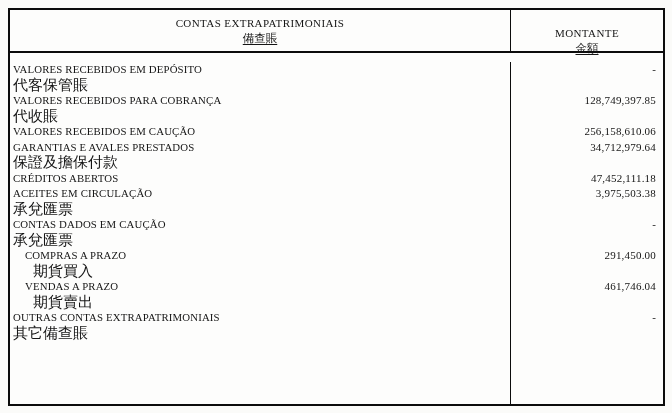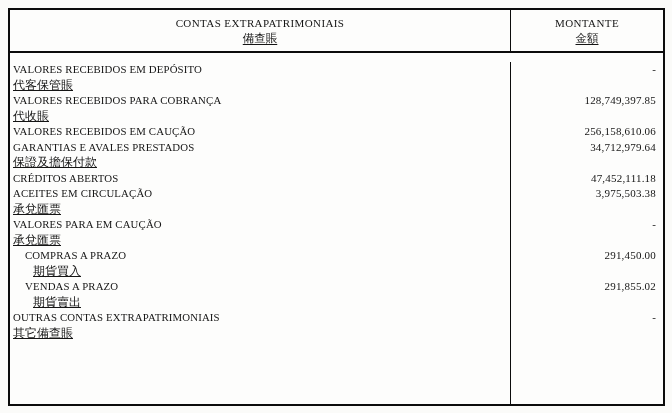--- a/index.html
+++ b/index.html
@@ -29,21 +29,21 @@
   .thead .h-name {
     flex: 1;
     border-right: 1.5px solid #0c0c0c;
     text-align: center;
     padding-top: 6px;
   }
   .thead .h-amount {
     width: 152px;
     flex: none;
     text-align: center;
-    padding-top: 6px;
+    padding-top: 16px;
   }
   .h-pt {
     font-size: 11px;
     letter-spacing: 0.4px;
     line-height: 14px;
   }
   .h-zh {
     font-size: 11.5px;
     line-height: 16px;
     text-decoration: underline;
@@ -75,24 +75,23 @@
     line-height: 15.5px;
     letter-spacing: 0.2px;
   }
   .l-pt {
     font-size: 10.8px;
     line-height: 15.5px;
     letter-spacing: 0.15px;
     white-space: nowrap;
   }
   .l-zh {
-    font-size: 12px;
+    font-size: 15px;
     line-height: 15.5px;
     white-space: nowrap;
-    text-decoration: underline;
   }
   .indent-1 .l-pt { padding-left: 12px; }
   .indent-1 .l-zh { padding-left: 20px; }
   .filler {
     flex: 1;
     display: flex;
   }
   .filler .c-name {
     flex: 1;
     border-right: 1.5px solid #0c0c0c;
@@ -151,38 +150,38 @@
       </div>
       <div class="trow">
         <div class="c-name">
           <div class="l-pt">ACEITES EM CIRCULAÇÃO</div>
           <div class="l-zh">承兌匯票</div>
         </div>
         <div class="c-amount">3,975,503.38</div>
       </div>
       <div class="trow">
         <div class="c-name">
-          <div class="l-pt">VALORES PARA EM CAUÇÃO</div>
+          <div class="l-pt">CONTAS DADOS EM CAUÇÃO</div>
           <div class="l-zh">承兌匯票</div>
         </div>
         <div class="c-amount">-</div>
       </div>
       <div class="trow indent-1">
         <div class="c-name">
           <div class="l-pt">COMPRAS A PRAZO</div>
           <div class="l-zh">期貨買入</div>
         </div>
         <div class="c-amount">291,450.00</div>
       </div>
       <div class="trow indent-1">
         <div class="c-name">
           <div class="l-pt">VENDAS A PRAZO</div>
           <div class="l-zh">期貨賣出</div>
         </div>
-        <div class="c-amount">291,855.02</div>
+        <div class="c-amount">461,746.04</div>
       </div>
       <div class="trow">
         <div class="c-name">
           <div class="l-pt">OUTRAS CONTAS EXTRAPATRIMONIAIS</div>
           <div class="l-zh">其它備查賬</div>
         </div>
         <div class="c-amount">-</div>
       </div>
       <div class="filler">
         <div class="c-name"></div>

